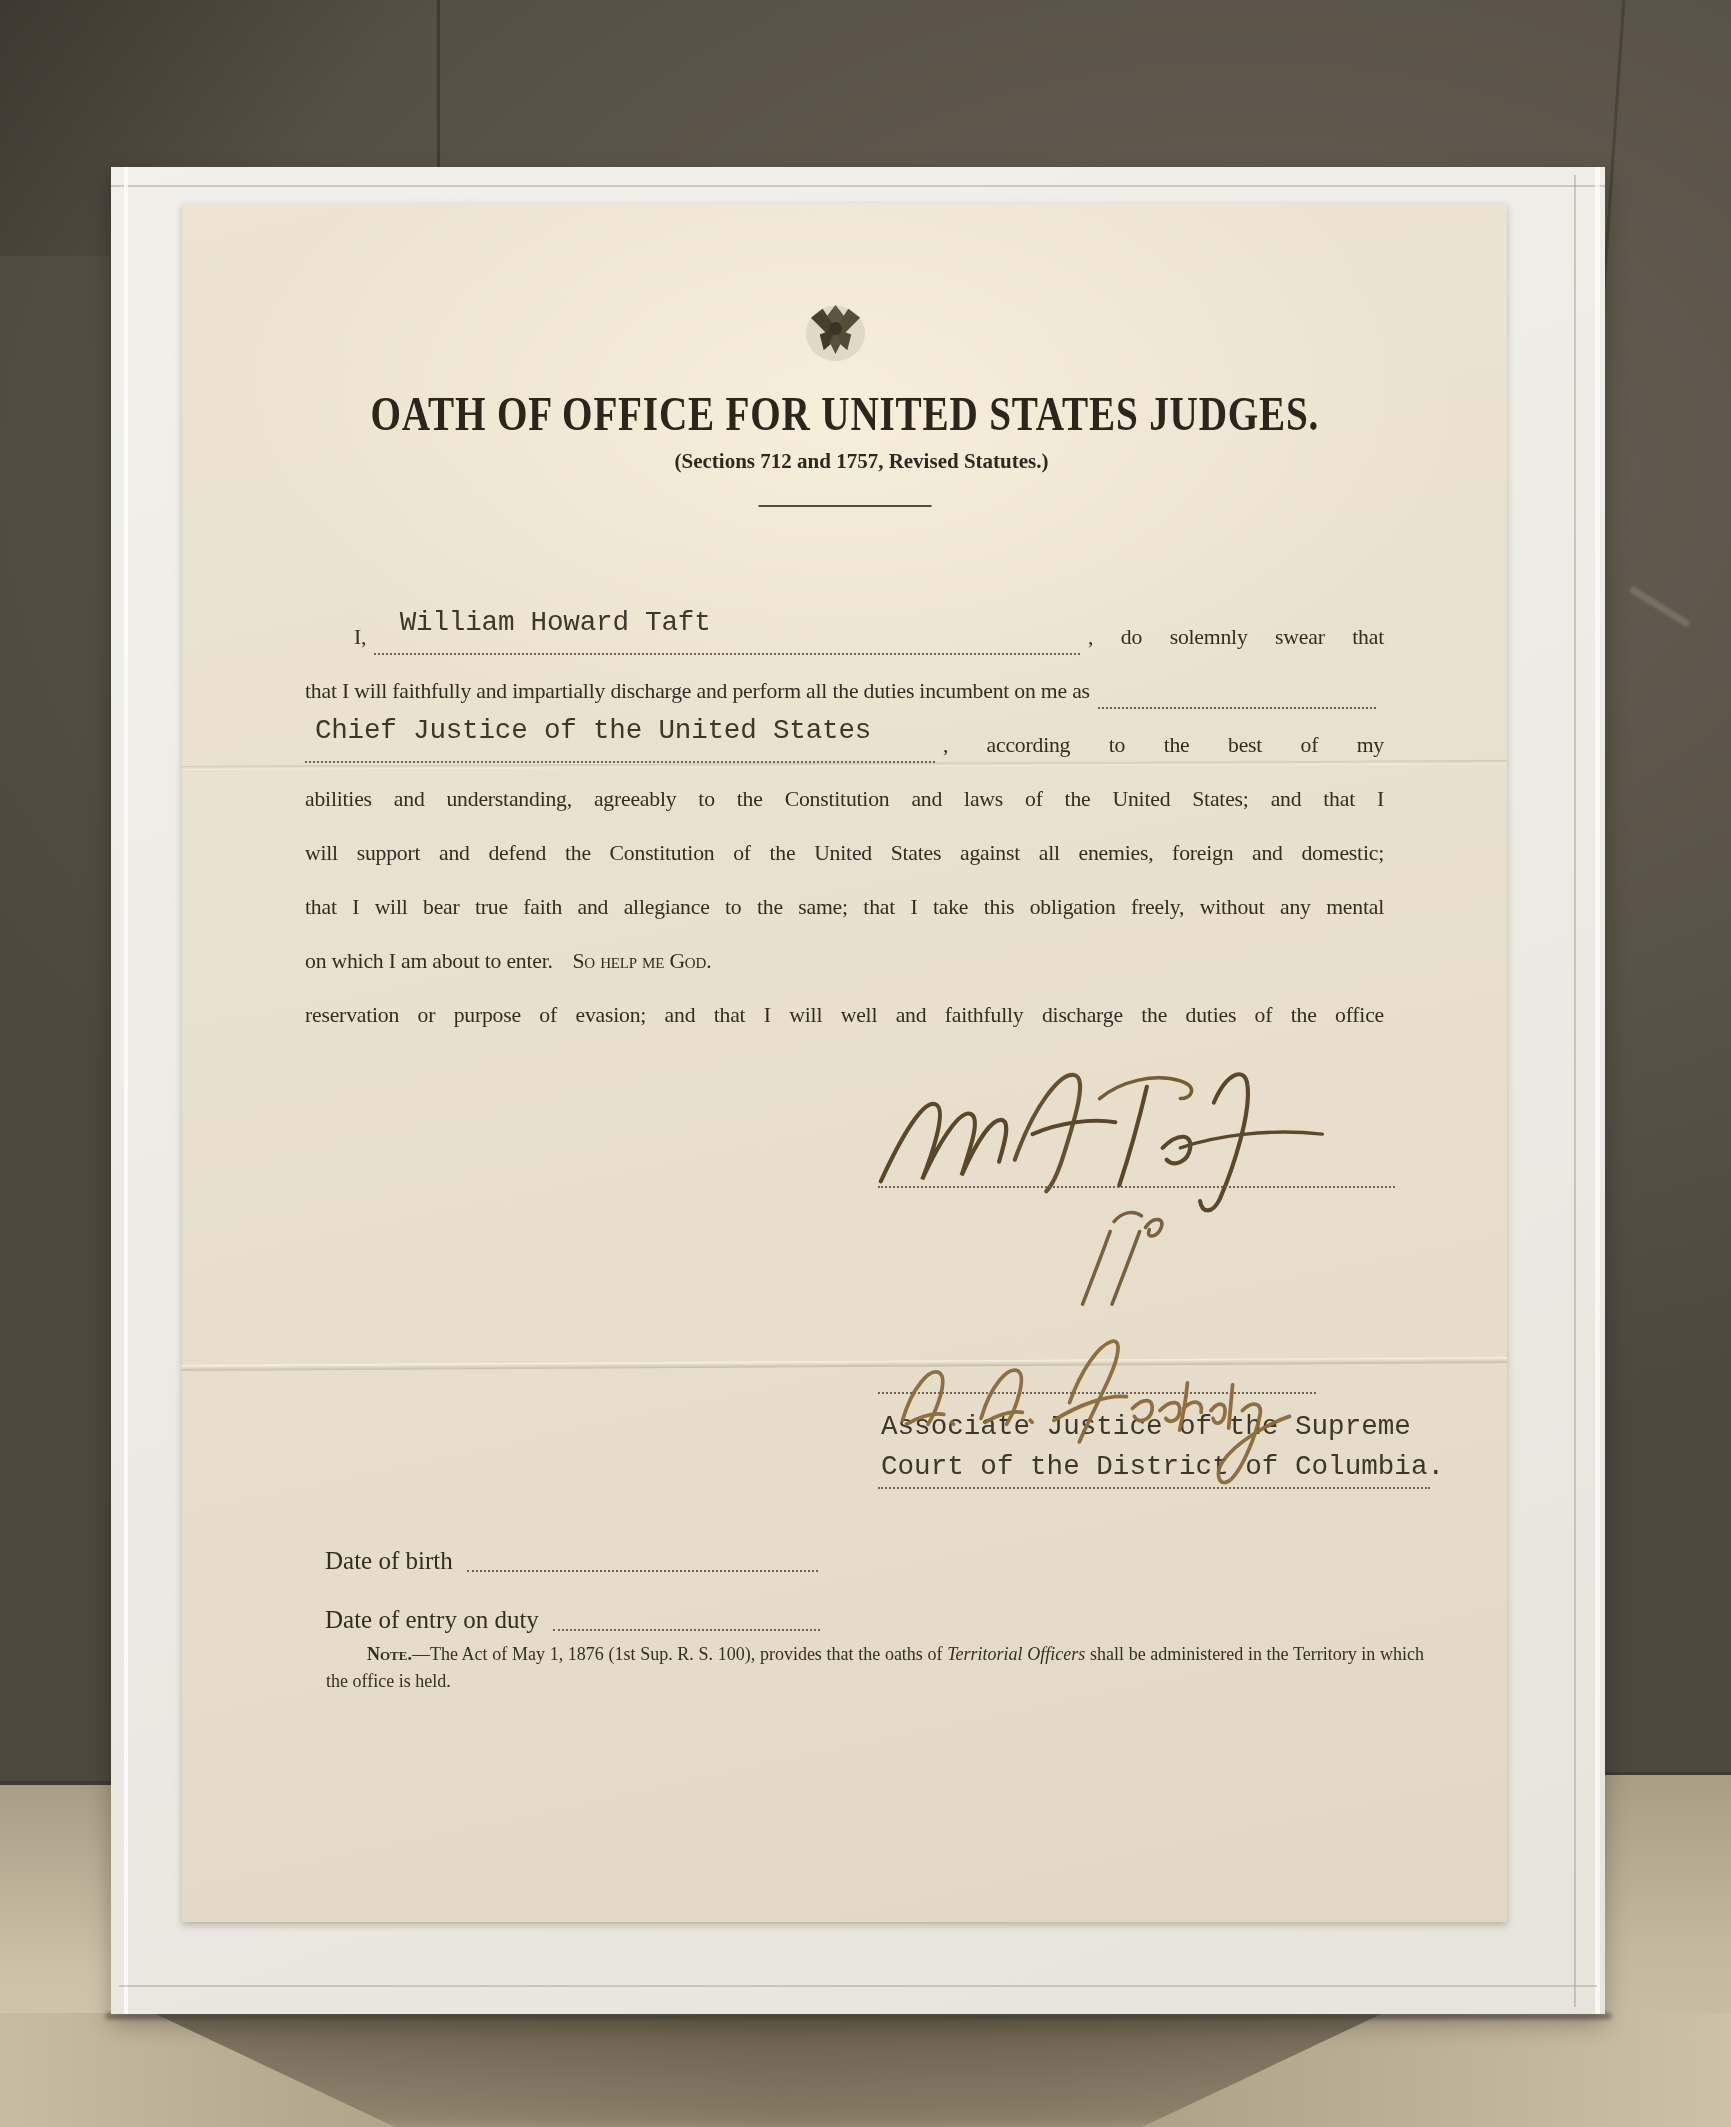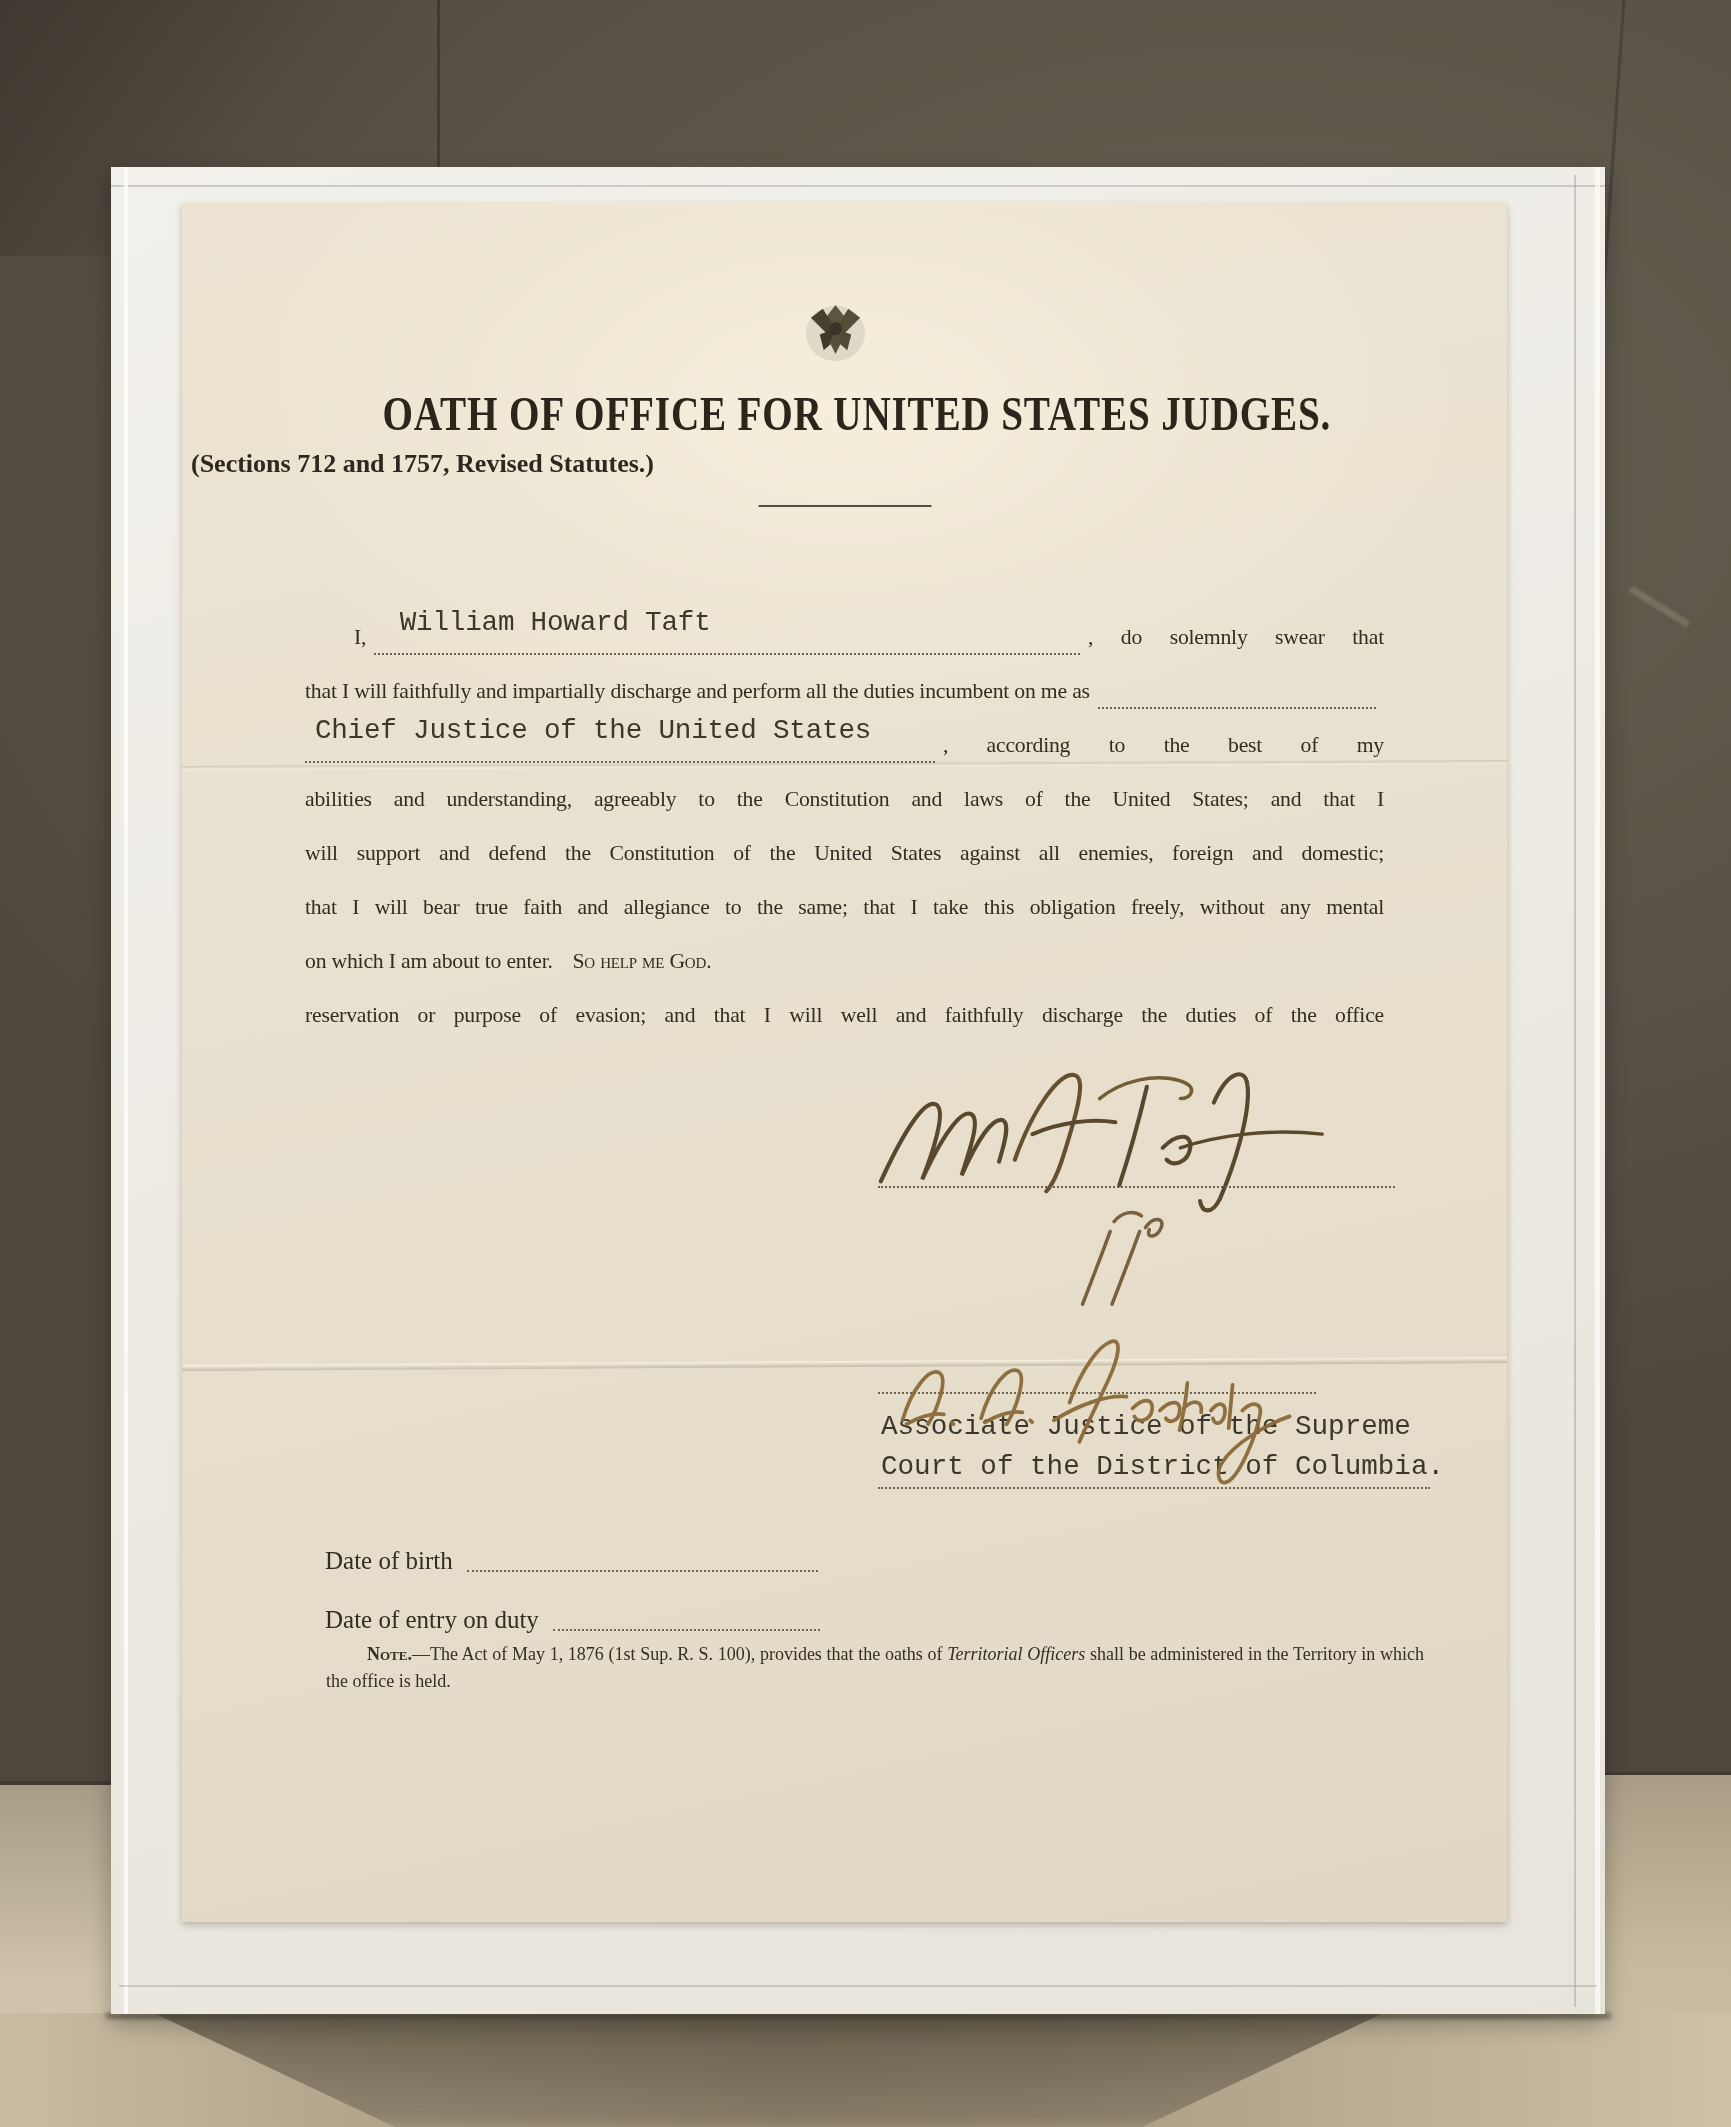--- a/index.html
+++ b/index.html
@@ -41,23 +41,23 @@
        radial-gradient(887px 493px at 50% 12%, rgba(255,248,228,0.55), rgba(255,248,228,0) 70%),
        linear-gradient(168deg, #ece4d1 0%, #e9e1cf 40%, #e5ddc9 72%, #e0d8c4 100%);
      box-shadow:0 3px 6.9px rgba(70,60,45,0.30);
      color:#332c22;}
   .crease{left:0;width:100%;}
   .crease-upper{top:560px;height:3.9px;transform:rotate(-0.25deg);
      background:linear-gradient(to bottom, rgba(120,108,86,0.22), rgba(255,250,235,0.55));}
   .crease-lower{top:1158px;height:5.9px;transform:rotate(-0.35deg);
      background:linear-gradient(to bottom, rgba(255,250,234,0.75), rgba(125,112,90,0.30));}
   
-  .doc-title{left:12px;top:182px;width:100%;text-align:center;font-weight:bold;color:#2b251c;}
+  .doc-title{left:0;top:182px;width:100%;text-align:center;font-weight:bold;color:#2b251c;}
   .doc-title > span{display:inline-block;font-size:49px;letter-spacing:1px;transform:scaleX(0.80);white-space:nowrap;}
-  .doc-subtitle{left:9px;top:246px;width:100%;font-weight:bold;font-size:26px;color:#2e2820;}
+  .doc-subtitle{left:17px;top:246px;width:100%;text-align:center;font-weight:bold;font-size:21px;color:#2e2820;}
   .title-divider{left:50%;top:302px;width:173px;height:0;border-top:2.5px solid #564f3e;transform:translateX(-50%);}
   
   .body-block{left:123px;top:407px;width:1079px;font-size:21.7px;letter-spacing:-0.2px;}
   .bline{height:54px;line-height:54px;white-space:nowrap;}
   .bline.jst{white-space:normal;text-align:justify;text-align-last:justify;}
   .frow{display:flex;align-items:flex-end;}
   .frow > span{line-height:54px;white-space:nowrap;}
   .blank{position:relative;flex:1 1 auto;height:39px;margin:0 7.9px 8.9px 7.9px;border-bottom:2px dotted #6f6452;}
   .typed{font-family:"Liberation Mono", monospace;font-size:27.6px;color:#3d362b;white-space:nowrap;}
   .blank .typed{position:absolute;left:25.6px;bottom:3px;}

